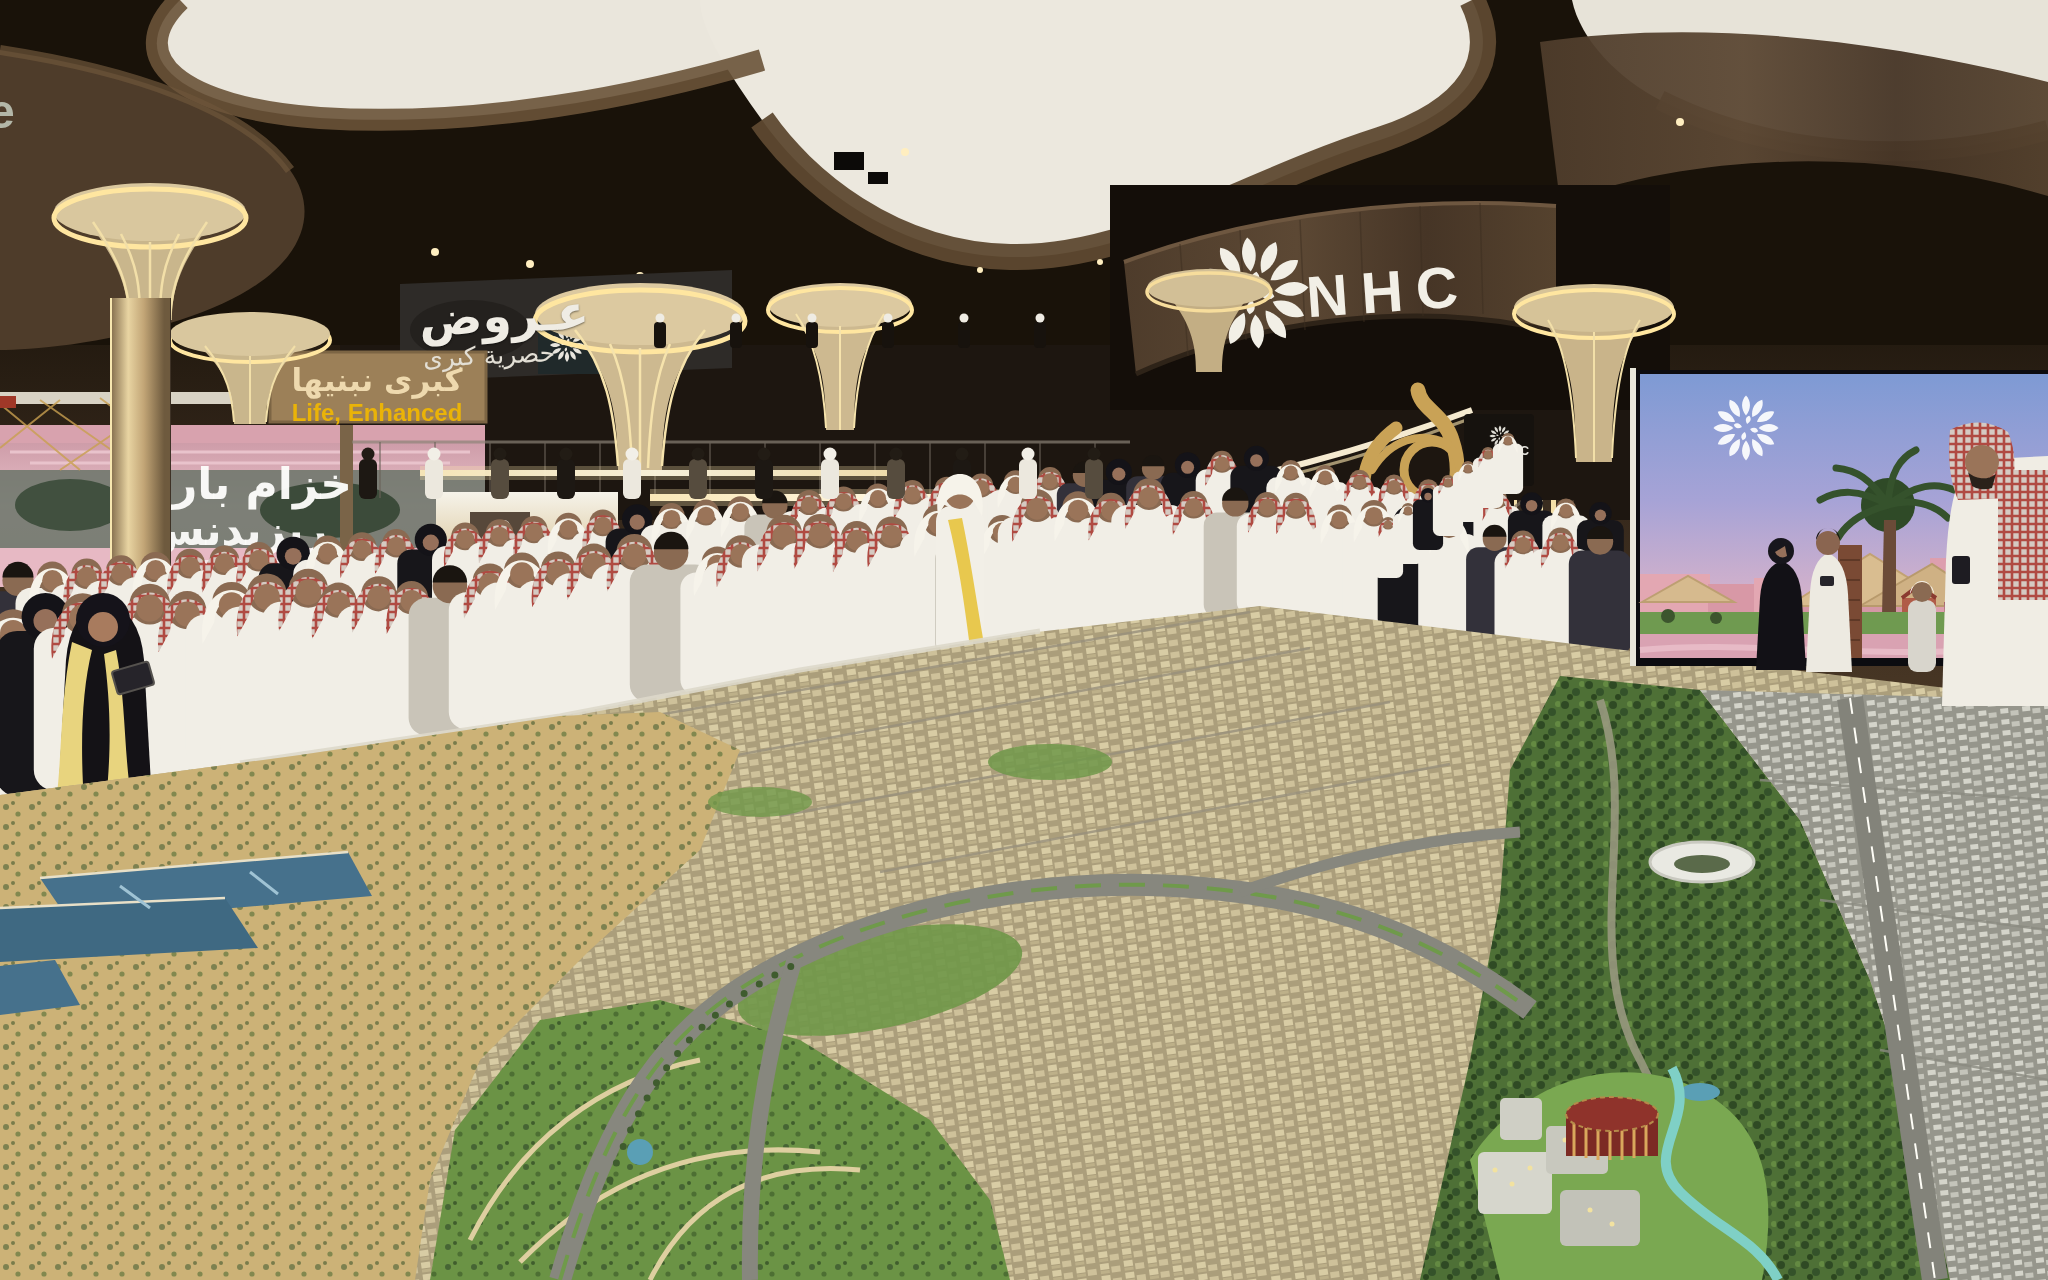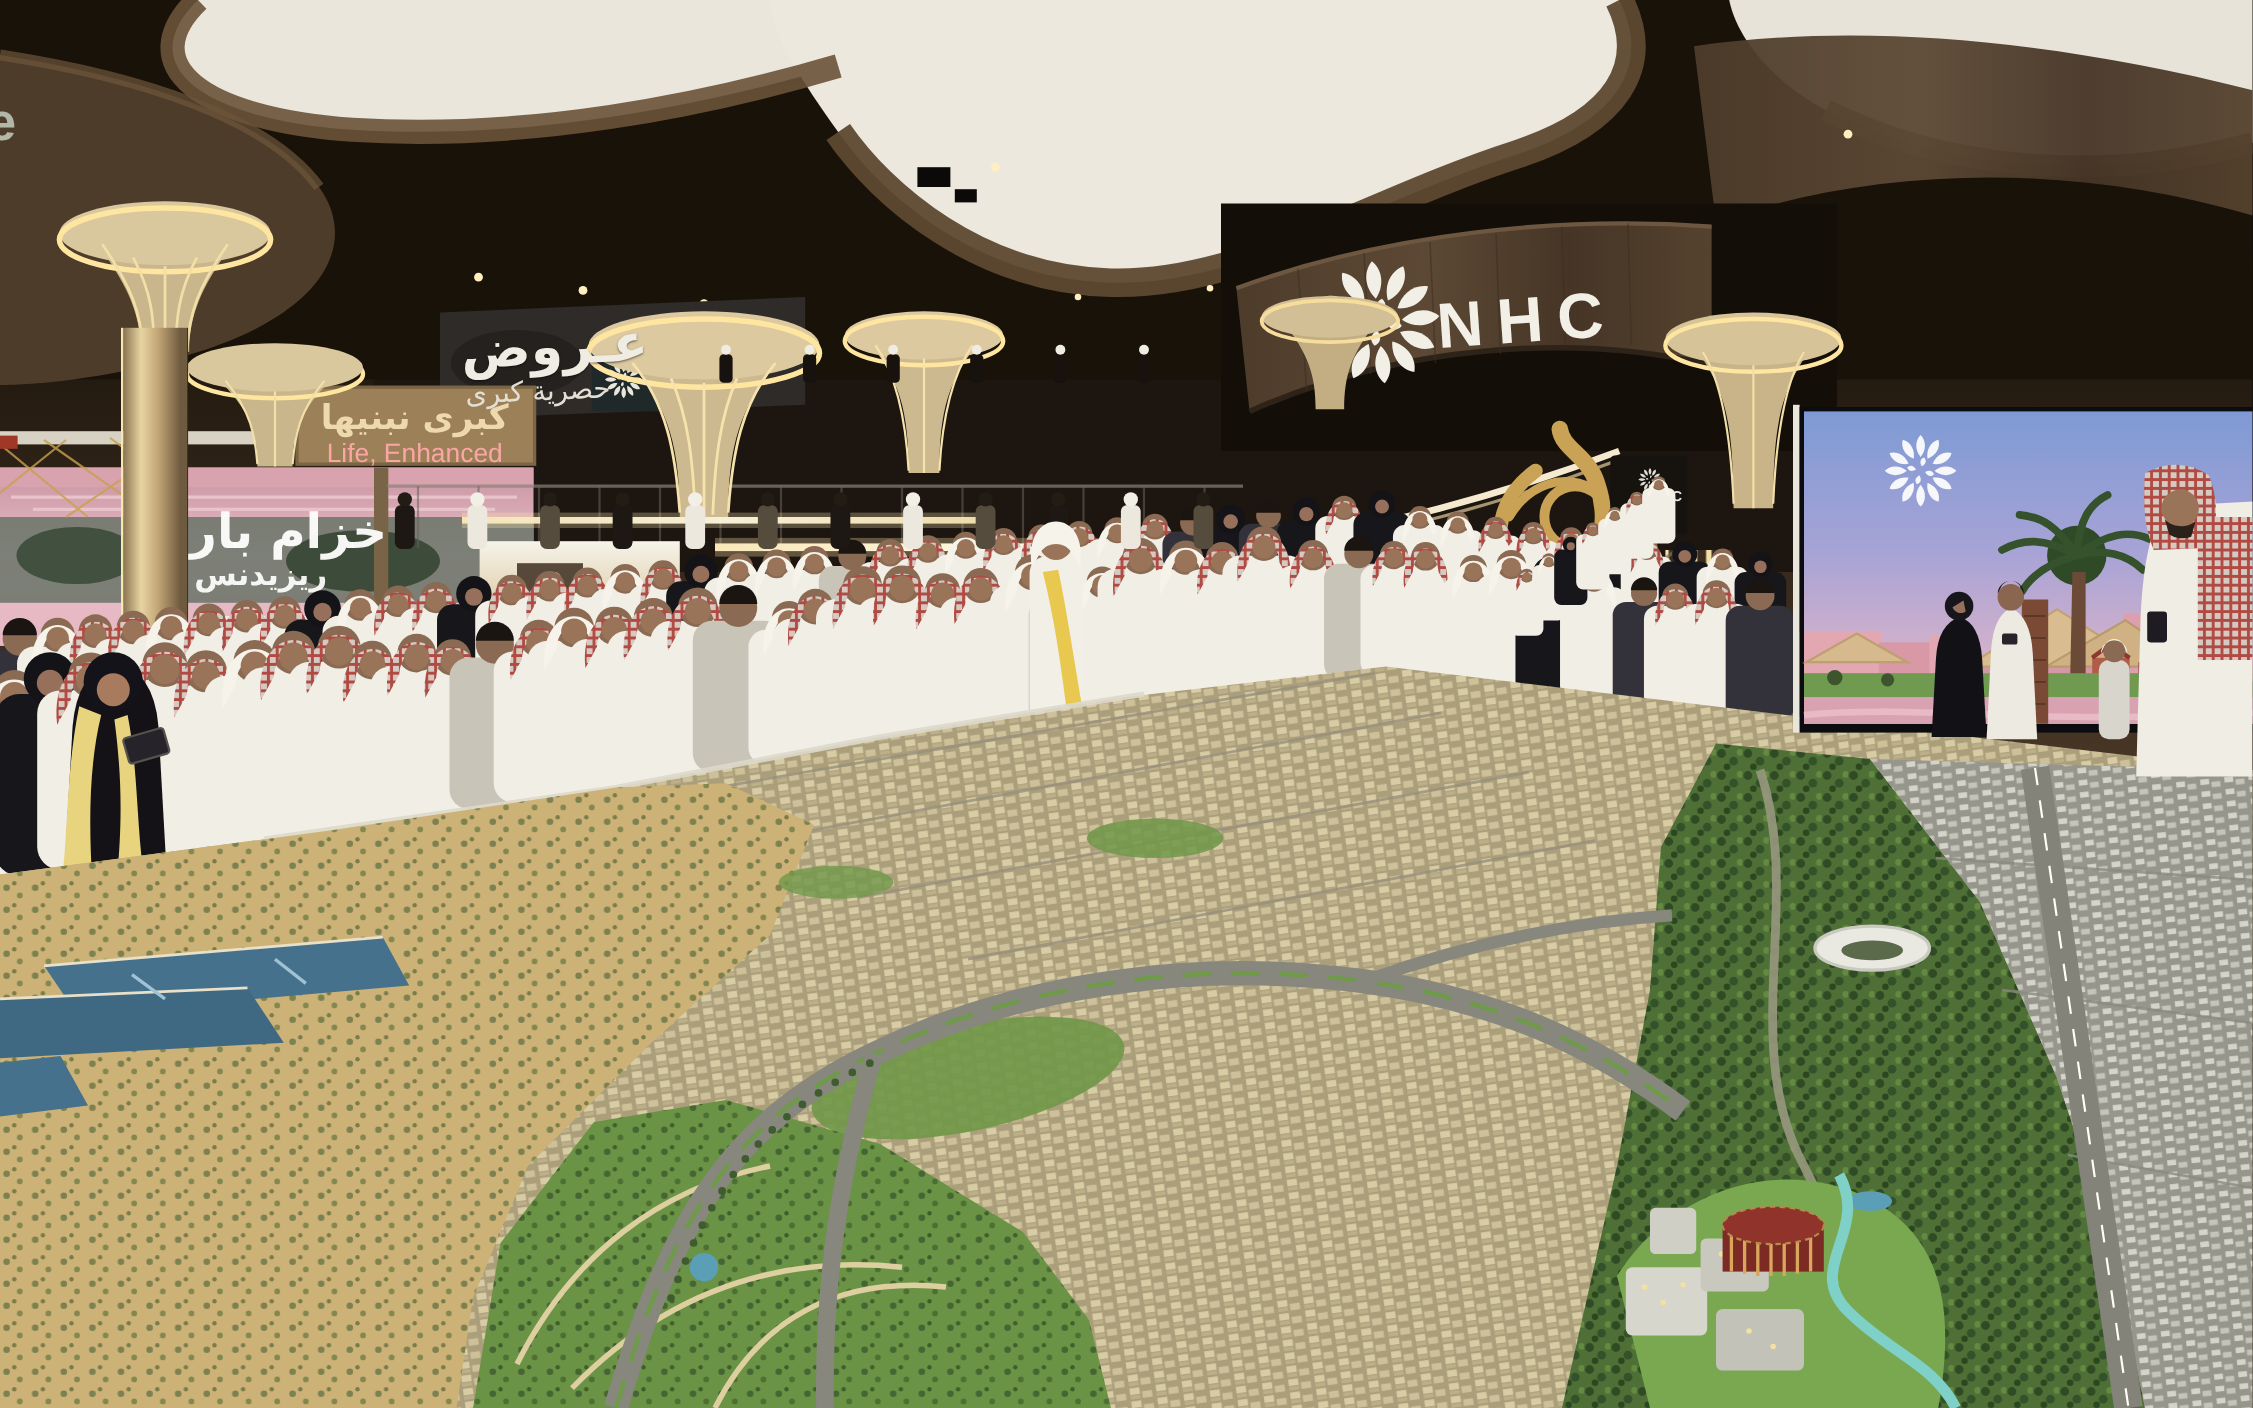--- a/index.html
+++ b/index.html
@@ -7,23 +7,23 @@
          font-family:"Liberation Sans",sans-serif;}
   .scene svg{position:absolute;left:0;top:0;}
   .lyr1{z-index:1;} .lyr4{z-index:4;}
   .txt{position:absolute;z-index:2;white-space:nowrap;}
   .ar{font-family:"DejaVu Sans",sans-serif;direction:rtl;text-align:center;}
   .t-e{left:-12px;top:84px;font-size:48px;color:#c5cdbf;font-weight:bold;opacity:.85;}
   .t-offers1{left:398px;top:288px;width:212px;font-size:47px;font-weight:bold;color:#efece4;
              transform:rotate(-2.5deg);text-shadow:0 1px 2px rgba(0,0,0,.5);}
   .t-offers2{left:396px;top:341px;width:186px;font-size:25px;color:#e3dfd5;transform:rotate(-2.5deg);}
   .t-tag-ar{left:278px;top:362px;width:198px;font-size:31px;color:#eed9ae;font-weight:bold;}
-  .t-tag-en{left:278px;top:399px;width:198px;font-size:24px;font-weight:normal;color:#fca5a5;text-align:center;}
+  .t-tag-en{left:278px;top:399px;width:198px;font-size:24px;font-weight:bold;color:#eab308;text-align:center;}
   .t-khz1{left:152px;top:458px;width:200px;font-size:44px;font-weight:bold;color:rgba(253,253,251,.96);}
-  .t-khz2{left:142px;top:506px;width:190px;font-size:28px;font-weight:bold;color:rgba(253,253,251,.94);}
+  .t-khz2{left:142px;top:506px;width:190px;font-size:42px;font-weight:bold;color:rgba(253,253,251,.94);}
   .t-band-nhc{left:1306px;top:256px;width:210px;font-size:58px;font-weight:bold;letter-spacing:13px;
               color:#f2efe6;transform:rotate(-4deg);}
   .t-screen-nhc{left:1798px;top:404px;width:140px;font-size:34px;font-weight:bold;letter-spacing:7px;
                 color:rgba(248,246,255,.93);transform:rotate(-1deg);}
   .t-stair-nhc{left:1484px;top:443px;width:60px;font-size:13px;font-weight:bold;letter-spacing:2px;
                color:#e6e4de;text-align:center;}
   .pillar{position:absolute;z-index:3;left:110px;top:298px;width:58px;height:292px;
           background:linear-gradient(90deg,#8a7452,#e8d4a2 28%,#c2a576 55%,#6e5a3e 90%);
           border-left:2px solid #f7e7b0;border-right:1px solid #3e3226;}
 </style>

